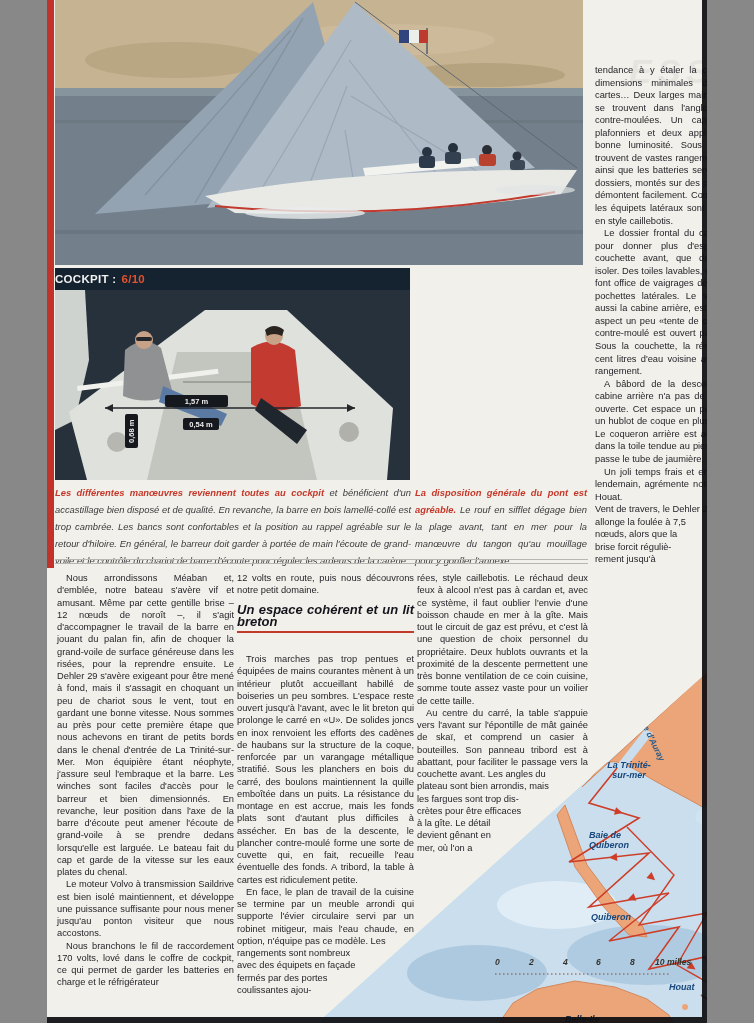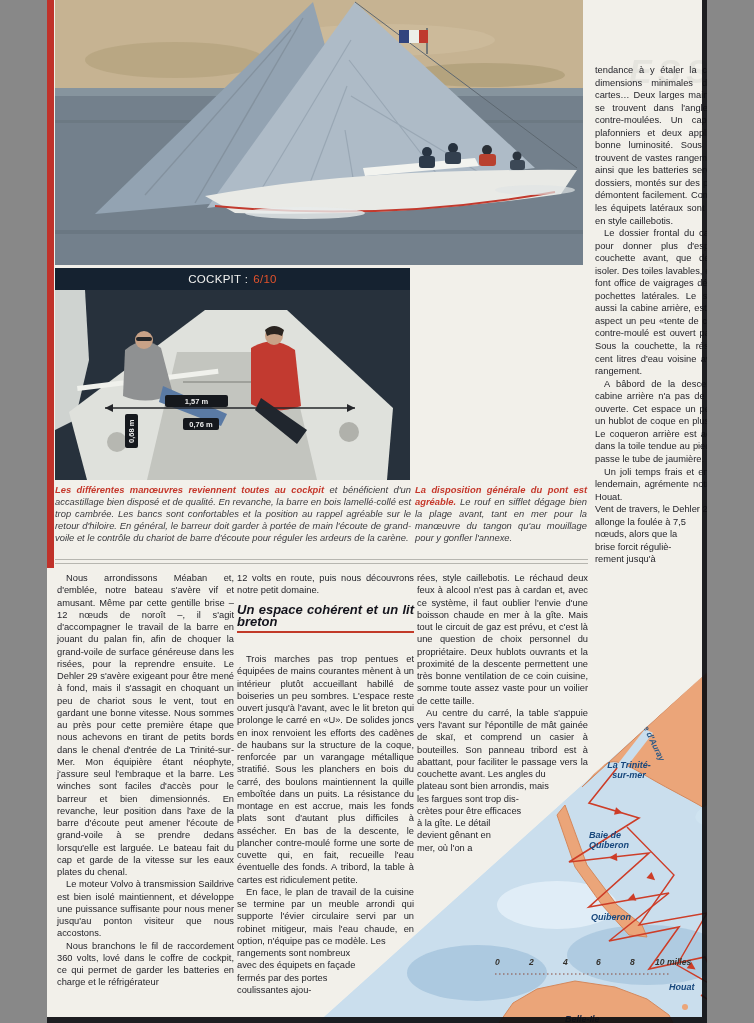--- a/index.html
+++ b/index.html
@@ -7,28 +7,28 @@
   .page{position:relative;width:660px;height:1023px;background:#f2f0ea;overflow:hidden;
         font-family:"Liberation Sans",sans-serif;margin:0 auto}
   .frame{position:absolute;inset:0;pointer-events:none;z-index:9;
          box-shadow:inset -5px -6px 0 rgba(14,14,17,.93)}
   .red-strip{position:absolute;left:0;top:0;width:7px;height:568px;background:#c0322a;z-index:3}
   .watermark{position:absolute;left:582px;top:52px;font-size:34px;font-weight:bold;font-style:italic;
              letter-spacing:6px;color:#e5e4de;z-index:0}
   .photo{position:absolute;overflow:hidden;background:#3c4650;z-index:2}
   .photo svg{display:block}
   .bar{position:absolute;left:0;top:0;right:0;height:22px;background:#152230;display:flex;
-       align-items:center;justify-content:center;gap:5px;font-weight:normal;font-size:11.5px;
+       align-items:center;justify-content:flex-start;gap:5px;font-weight:bold;font-size:11.5px;
        letter-spacing:.3px;z-index:2}
   .bar .lbl{color:#f2f2f0}
   .bar .score{color:#e2522c}
   .badge{position:absolute;background:#15181d;color:#ececec;font-size:7.5px;font-weight:bold;
          display:flex;align-items:center;justify-content:center;border-radius:2px;z-index:2}
   .badge.vert{writing-mode:vertical-rl;transform:rotate(180deg)}
-  .caption{position:absolute;font-size:9.4px;line-height:12px;font-style:italic;color:#3a3a3e;
+  .caption{position:absolute;font-size:9.4px;line-height:17px;font-style:italic;color:#3a3a3e;
            text-align:justify;z-index:2}
   .caption .lead{color:#c5372a;font-weight:bold}
   .cap-rule{position:absolute;left:8px;top:559px;width:533px;height:5px;z-index:2;
             border-top:1px solid #b7b6b0;border-bottom:1px solid #b7b6b0}
   .col{position:absolute;top:572px;font-size:9.3px;line-height:12.25px;color:#25252b;
        text-align:justify;z-index:4}
   .col p.ind{text-indent:9px}
   .preline{white-space:pre-line}
   h3.sec{font-size:13px;font-style:italic;font-weight:bold;color:#14141c;padding-bottom:3px;
          border-bottom:2px solid #c23a28;margin:7px 0 20px}
@@ -110,21 +110,21 @@
       <path d="M108,96 L172,124 L166,136 L104,112 Z" fill="#5a7aa4"></path>
       <path d="M196,58 Q218,44 240,60 L246,116 Q216,126 196,114 Z" fill="#c23a30"></path>
       <circle cx="219" cy="46" r="9" fill="#c8a287"></circle>
       <path d="M210,40 Q219,32 229,40 L227,46 Q219,42 212,46 Z" fill="#2a2420"></path>
       <path d="M206,108 L252,140 L242,154 L200,120 Z" fill="#20262e"></path>
       <line x1="50" y1="118" x2="300" y2="118" stroke="#24262a" stroke-width="1.6"></line>
       <polygon points="50,118 58,114 58,122" fill="#24262a"></polygon>
       <polygon points="300,118 292,114 292,122" fill="#24262a"></polygon>
     </svg>
     <div class="badge" style="left:110px;top:127px;width:63px;height:12px">1,57 m</div>
-    <div class="badge" style="left:128px;top:150px;width:36px;height:12px">0,76 m</div>
+    <div class="badge" style="left:128px;top:150px;width:36px;height:12px">0,54 m</div>
     <div class="badge vert" style="left:70px;top:146px;width:13px;height:34px">0,68 m</div>
   </div>
 
 
   <div class="caption" style="left:8px;top:484px;width:356px">
     <span class="lead">Les différentes manœuvres reviennent toutes au cockpit</span><span> et bénéficient d'un accastillage bien disposé et de qualité. En revanche, la barre en bois lamellé-collé est trop cambrée. Les bancs sont confortables et la position au rappel agréable sur le retour d'hiloire. En général, le barreur doit garder à portée de main l'écoute de grand-voile et le contrôle du chariot de barre d'écoute pour réguler les ardeurs de la carène.</span>
   </div>
   <div class="caption" style="left:368px;top:484px;width:172px">
     <span class="lead">La disposition générale du pont est agréable.</span><span> Le rouf en sifflet dégage bien la plage avant, tant en mer pour la manœuvre du tangon qu'au mouillage pour y gonfler l'annexe.</span>
   </div>
@@ -177,21 +177,21 @@
       <span style="left:68px">4</span>
       <span style="left:101px">6</span>
       <span style="left:135px">8</span>
       <span style="left:160px">10 milles</span>
     </div>
   </div>
 
   <div class="col" style="left:10px;width:177px">
     <p class="ind">Nous arrondissons Méaban et, d'emblée, notre bateau s'avère vif et amusant. Même par cette gentille brise – 12 nœuds de noroît –, il s'agit d'accompagner le travail de la barre en jouant du palan fin, afin de choquer la grand-voile de surface généreuse dans les risées, pour la reprendre ensuite. Le Dehler 29 s'avère exigeant pour être mené à fond, mais il s'assagit en choquant un peu de chariot sous le vent, tout en gardant une bonne vitesse. Nous sommes au près pour cette première étape que nous achevons en tirant de petits bords dans le chenal d'entrée de La Trinité-sur-Mer. Mon équipière étant néophyte, j'assure seul l'embraque et la barre. Les winches sont faciles d'accès pour le barreur et bien dimensionnés. En revanche, leur position dans l'axe de la barre d'écoute peut amener l'écoute de grand-voile à se prendre dedans lorsqu'elle est larguée. Le bateau fait du cap et garde de la vitesse sur les eaux plates du chenal.</p>
     <p class="ind">Le moteur Volvo à transmission Saildrive est bien isolé maintiennent, et développe une puissance suffisante pour nous mener jusqu'au ponton visiteur que nous accostons.</p>
-    <p class="ind">Nous branchons le fil de raccordement 360 volts, lové dans le coffre de cockpit, ce qui permet de garder les batteries en charge et le réfrigérateur</p>
+    <p class="ind">Nous branchons le fil de raccordement 170 volts, lové dans le coffre de cockpit, ce qui permet de garder les batteries en charge et le réfrigérateur</p>
   </div>
 
   <div class="col" style="left:190px;width:177px">
     <p>12 volts en route, puis nous découvrons notre petit domaine.</p>
     <h3 class="sec">Un espace cohérent et un lit breton</h3>
     <p class="ind">Trois marches pas trop pentues et équipées de mains courantes mènent à un intérieur plutôt accueillant habillé de boiseries un peu sombres. L'espace reste ouvert jusqu'à l'avant, avec le lit breton qui prolonge le carré en «U». De solides joncs en inox renvoient les efforts des cadènes de haubans sur la structure de la coque, renforcée par un varangage métallique stratifié. Sous les planchers en bois du carré, des boulons maintiennent la quille emboîtée dans un puits. La résistance du montage en est accrue, mais les fonds plats sont d'autant plus difficiles à assécher. En bas de la descente, le plancher contre-moulé forme une sorte de cuvette qui, en fait, recueille l'eau éventuelle des fonds. A tribord, la table à cartes est ridiculement petite.</p>
     <p class="ind preline">En face, le plan de travail de la cuisine se termine par un meuble arrondi qui supporte l'évier circulaire servi par un robinet mitigeur, mais l'eau chaude, en option, n'équipe pas ce modèle. Les
 rangements sont nombreux
 avec des équipets en façade
 fermés par des portes

